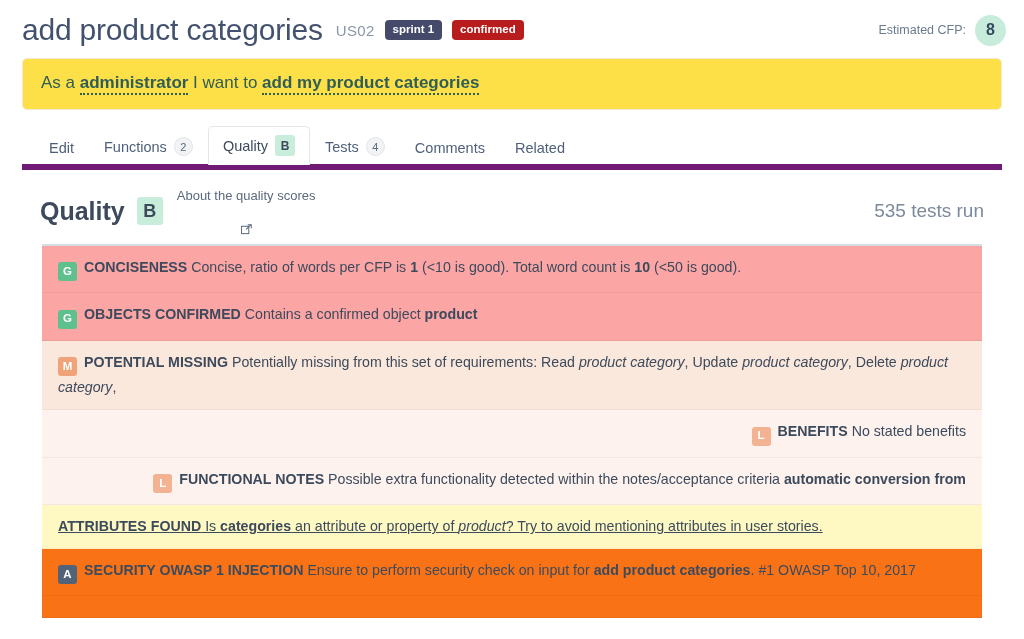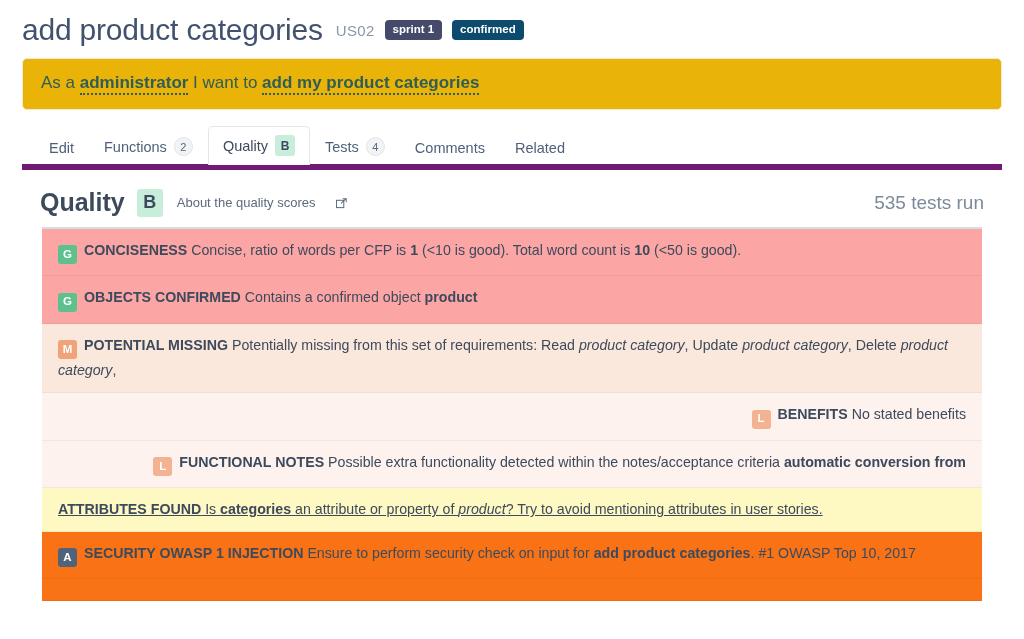--- a/index.html
+++ b/index.html
@@ -39,21 +39,21 @@
     font-size: 11.5px;
     font-weight: bold;
     color: #ffffff;
     padding: 3px 8px 4px;
     border-radius: 4px;
     margin-left: 10px;
     line-height: 1.1;
     white-space: nowrap;
   }
   .chip-sprint { background: #454a6b; }
-  .chip-status { background: #0c4a6e; }
+  .chip-status { background: #b91c1c; }
 
   .header-right {
     margin-left: auto;
     display: flex;
     align-items: center;
     white-space: nowrap;
   }
   .cfp-label {
     font-size: 12.5px;
     color: #6b7a8d;
@@ -67,21 +67,21 @@
     font-size: 16px;
     font-weight: bold;
     display: flex;
     align-items: center;
     justify-content: center;
   }
 
   
   .story-banner {
     margin: 2px 22px 0 22px;
-    background: #eab308;
+    background: #fde047;
     border: 1px solid #f2ead0;
     border-radius: 5px;
     padding: 14px 18px 16px;
     font-size: 17px;
     color: #2f5d57;
   }
   .story-banner .emph {
     font-weight: bold;
     border-bottom: 2px dotted #2f5d57;
     padding-bottom: 1px;
@@ -167,20 +167,21 @@
   }
   .about-link {
     font-size: 13px;
     color: #5b6a7d;
     margin-left: 14px;
     display: inline-flex;
     align-items: center;
     gap: 20px;
     cursor: pointer;
     text-decoration: none;
+    flex-direction: column;
   }
   .ext-icon { display: inline-block; width: 11px; height: 11px; }
   .tests-run {
     margin-left: auto;
     font-size: 19px;
     color: #7c8a9c;
   }
 
   
   .results {
@@ -223,20 +224,24 @@
 </style>
 </head>
 <body>
 
 <div class="page-header">
   <span class="title">add product categories</span>
   <span class="story-ref">US02</span>
   <span class="chip chip-sprint">sprint 1</span>
   <span class="chip chip-status">confirmed</span>
 
+  <div class="header-right">
+    <span class="cfp-label">Estimated CFP:</span>
+    <span class="cfp-circle">8</span>
+  </div>
 </div>
 
 <div class="story-banner">
   <span>As a </span><span class="emph">administrator</span><span> I want to </span><span class="emph">add my product categories</span>
 </div>
 
 <div class="tabs-wrap" id="tabbar">
     <div class="tab">
       <span>Edit</span>
     </div>

